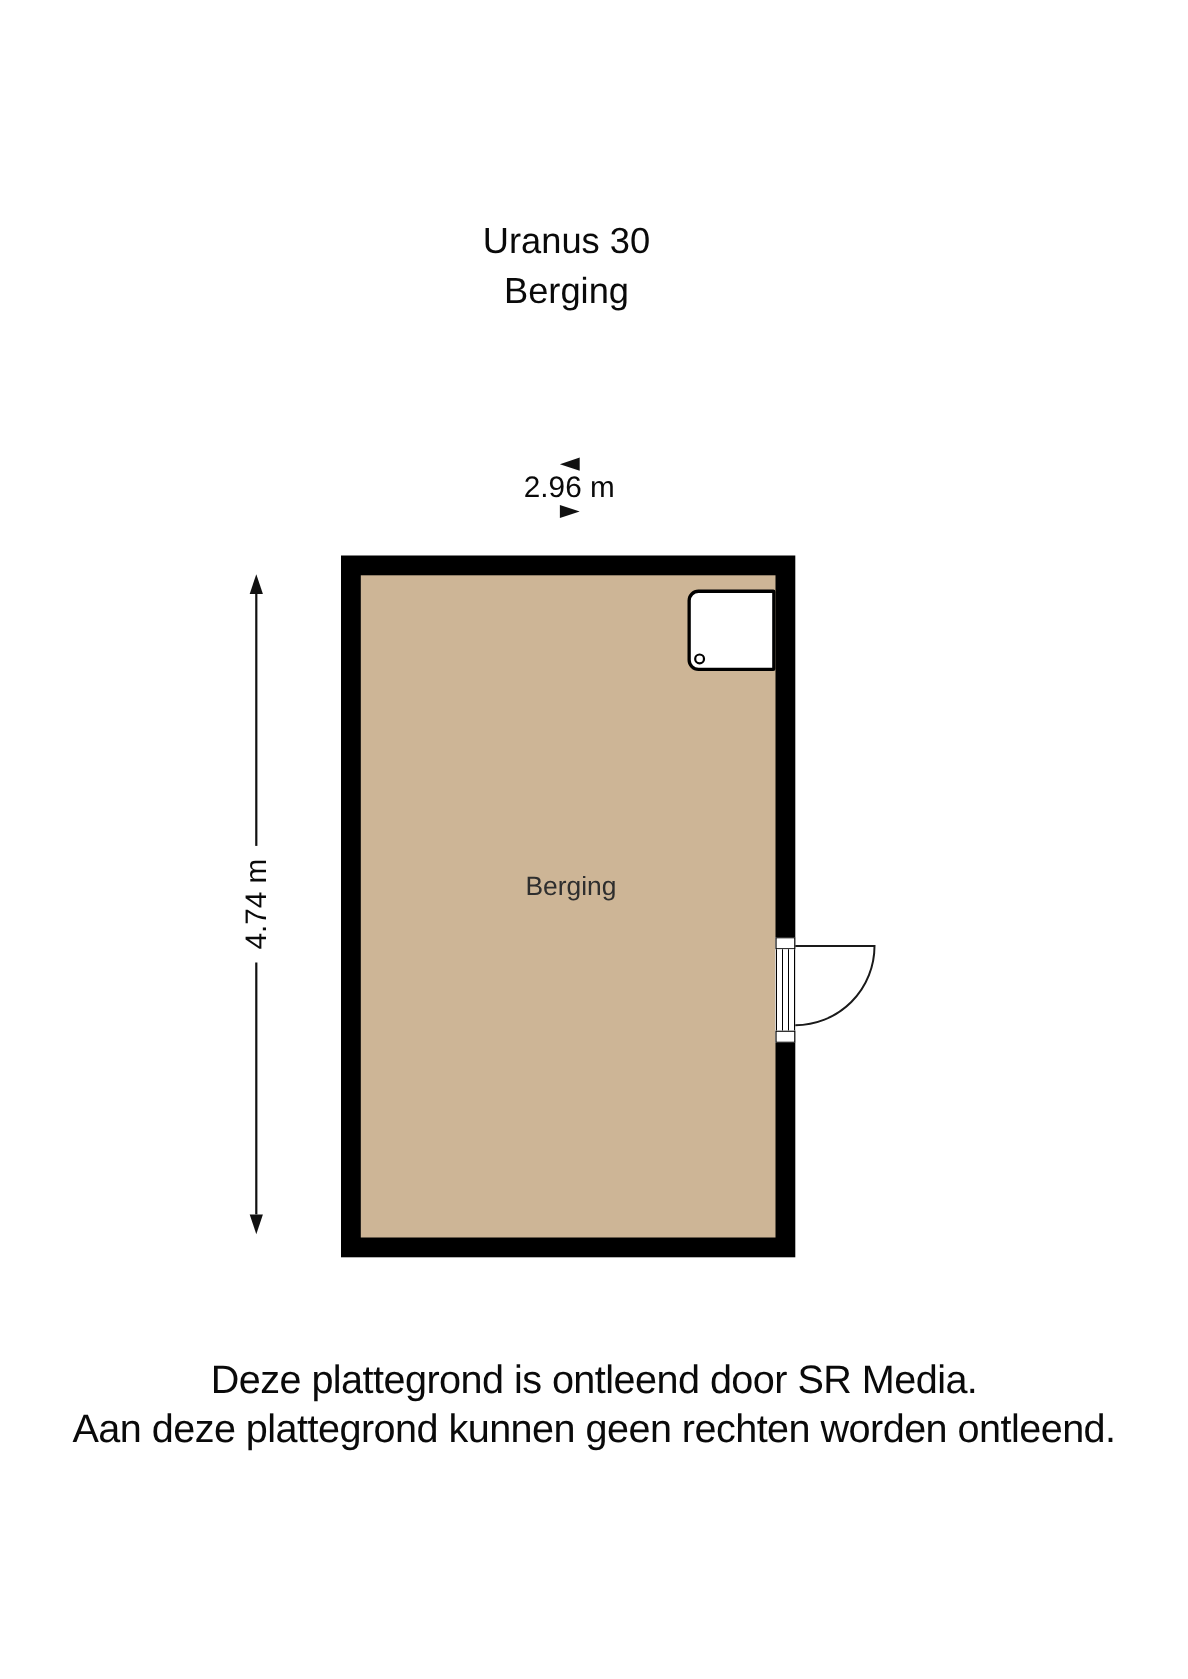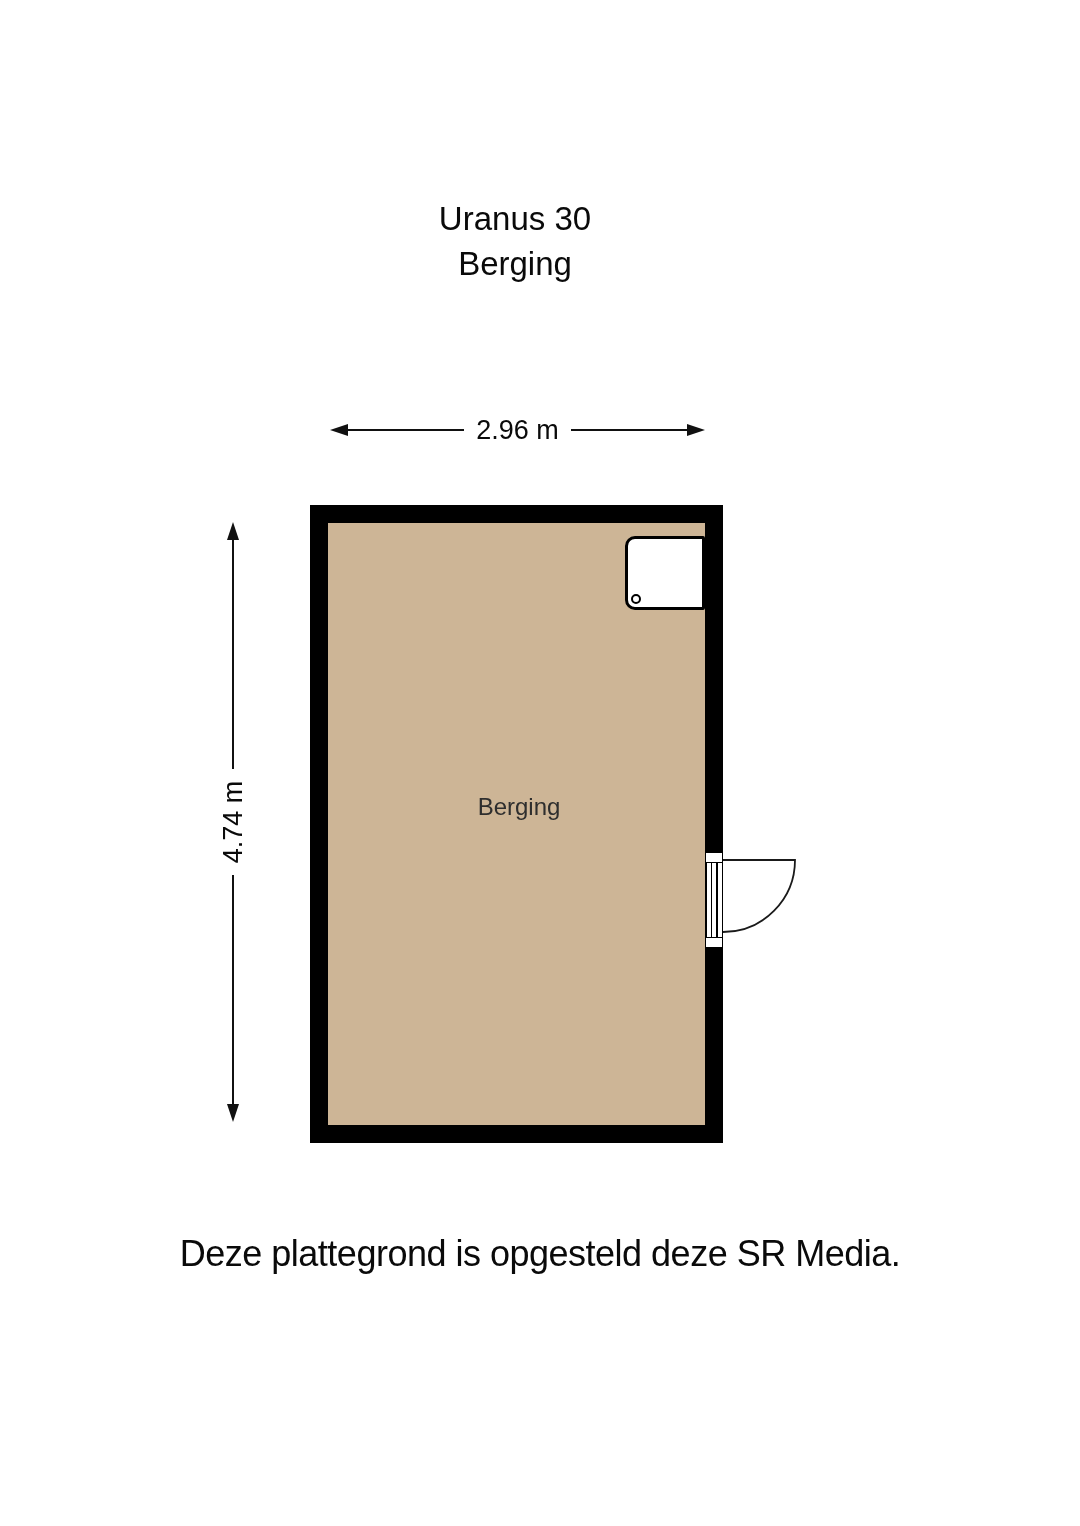--- a/index.html
+++ b/index.html
@@ -15,21 +15,21 @@
   
   .title-block {
     position:absolute; left:315px; top:196px; width:400px;
     text-align:center; font-size:33px; line-height:45px; color:#0a0a0a;
   }
 
   
   .dim {
     position:absolute; display:flex; align-items:center; height:28px;
   }
-  .dim-h { left:330px; top:416px; width:375px; }
+  .dim-h { left:330px; top:416px; width:375px;flex-direction:column; }
   .dim-v {
     left:-67px; top:808px; width:600px;
     transform:rotate(-90deg);
   }
   .dline { flex:1; height:2px; background:#111; }
   .dlabel {
     padding:0 12px; font-size:27px; color:#0a0a0a; white-space:nowrap;
   }
   .ah { width:0; height:0; flex:none; }
   .ah-left  { border-top:6px solid transparent; border-bottom:6px solid transparent; border-right:18px solid #111; }
@@ -128,16 +128,17 @@
 
   <svg class="door-swing" viewBox="0 0 80 82" xmlns="http://www.w3.org/2000/svg">
     <path d="M 3 5 H 75 A 72 72 0 0 1 3 77" fill="none" stroke="#1a1a1a" stroke-width="1.8"></path>
   </svg>
 
   <div class="room-label">
     <div>Berging</div>
   </div>
 
   <div class="footer">
-    <div>Deze plattegrond is opgesteld deze SR Media.</div>
+    <div>Deze plattegrond is ontleend door SR Media.</div>
+    <div>Aan deze plattegrond kunnen geen rechten worden ontleend.</div>
   </div>
 
 </div>
 
 </body></html>

